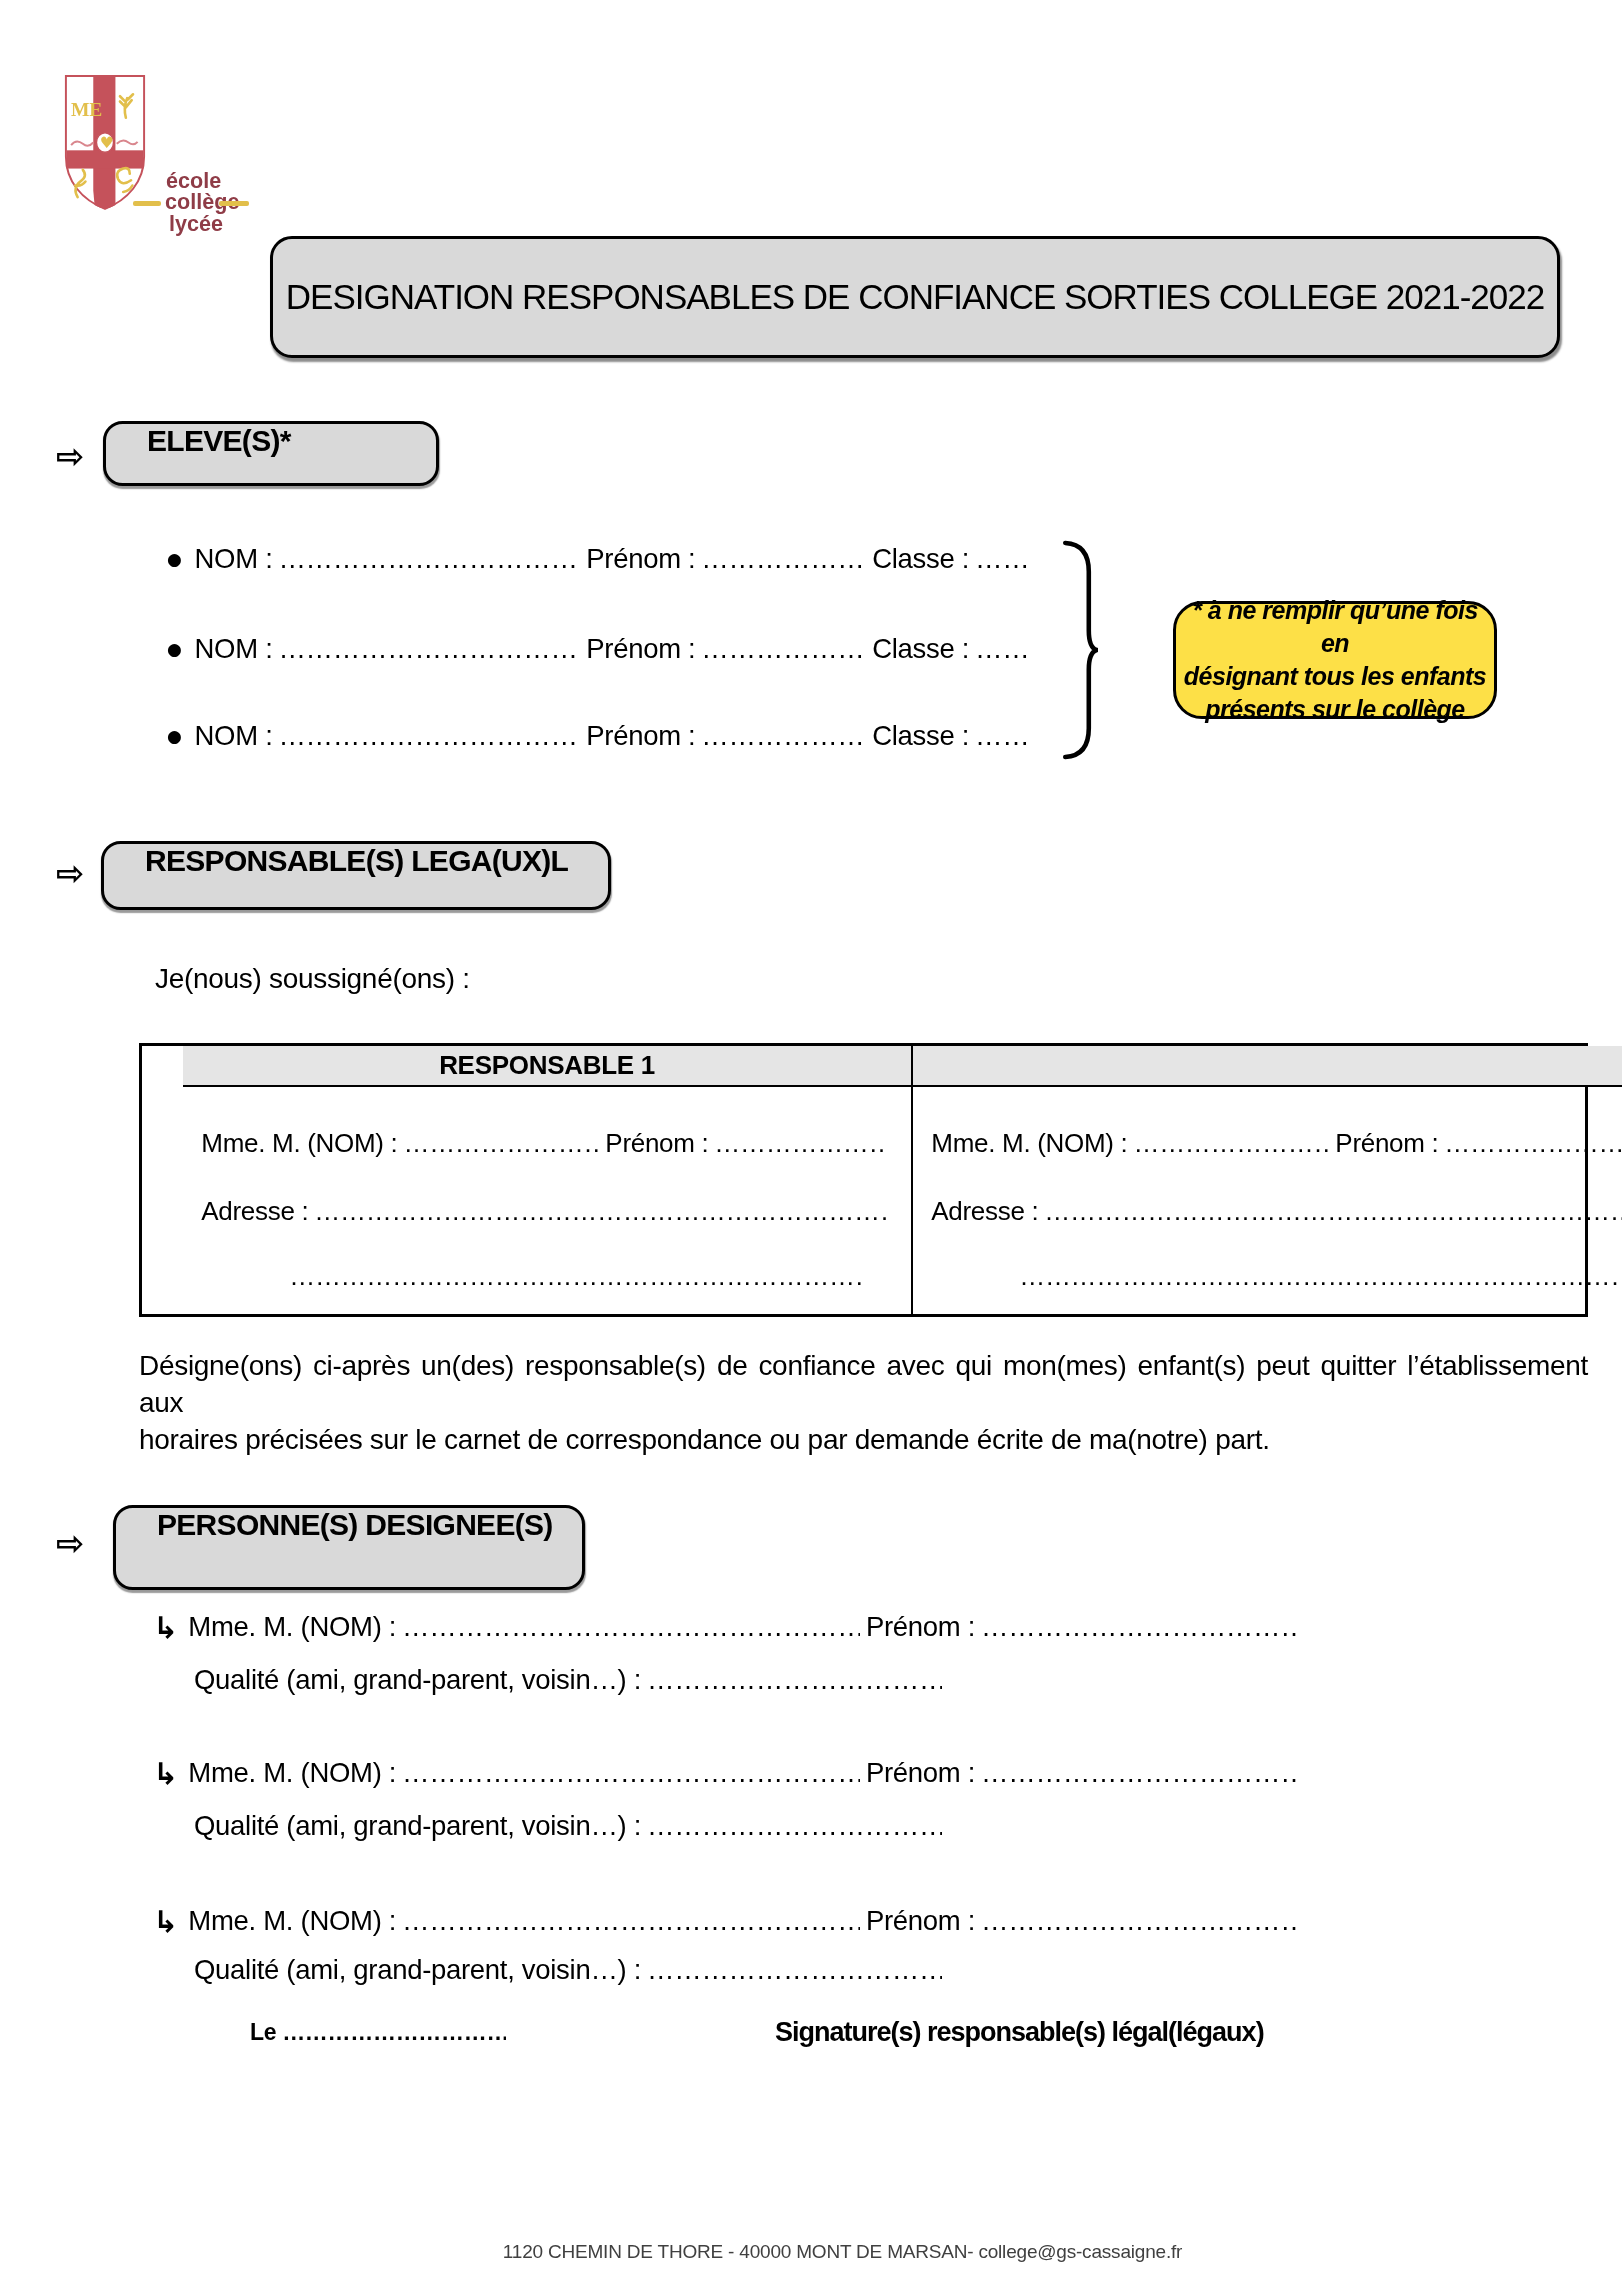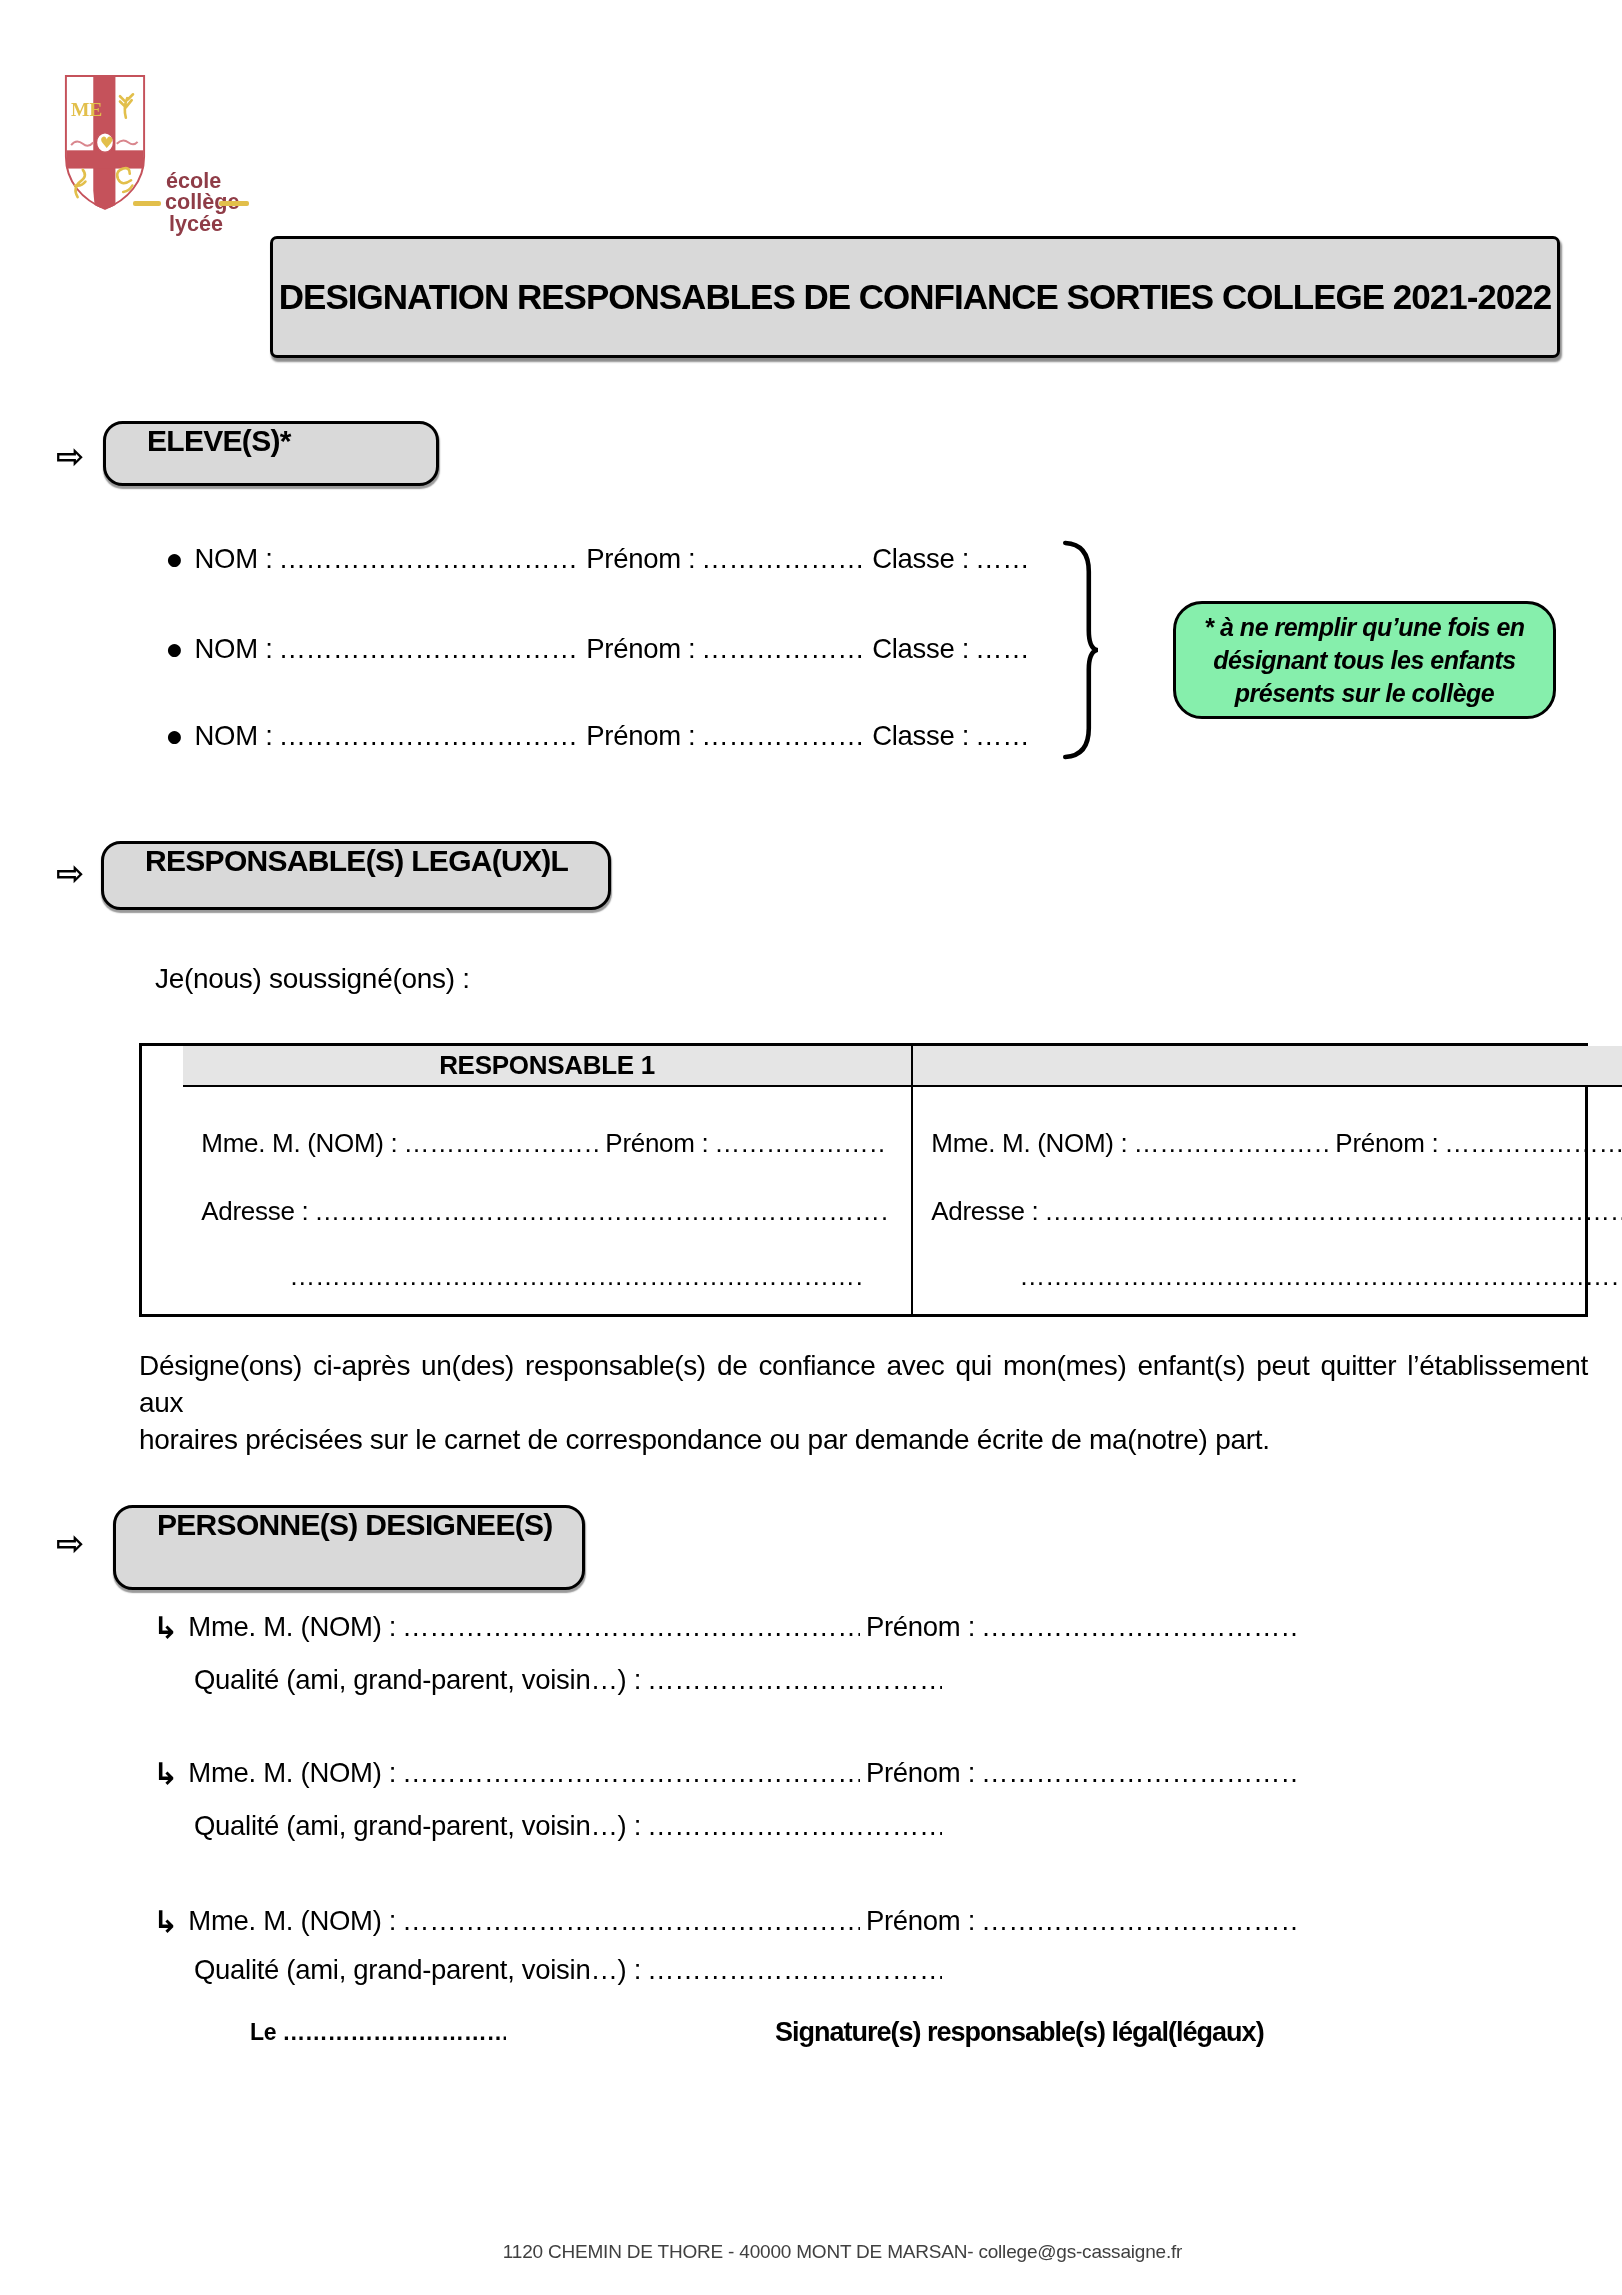--- a/index.html
+++ b/index.html
@@ -21,24 +21,24 @@
   #lvl-0 { left:166px; top:168px; }
   #lvl-1 { left:165px; top:189px; }
   #lvl-2 { left:169px; top:211px; }
   .logo-dash { position:absolute; height:4.6px; background:#e2bf4b; border-radius:2px; }
   #dash-l { left:133px; top:201px; width:27.5px; }
   #dash-r { left:219px; top:201px; width:30px; }
 
   
   .title-banner {
     position:absolute; left:270px; top:236px; width:1290px; height:122px;
-    background:#d9d9d9; border:3.3px solid #000; border-radius:7px;
+    background:#d9d9d9; border:3.3px solid #000; border-radius:22px;
     box-shadow: 1.3px 3.3px 2px rgba(0,0,0,.45);
     display:flex; align-items:center; justify-content:center;
-    font-weight:bold; font-size:35px; letter-spacing:-1px;
+    font-weight:normal; font-size:35px; letter-spacing:-1px;
   }
 
   
   .sec-arrow {
     position:absolute; left:56px; width:46px;
     font-family:"DejaVu Sans", sans-serif; font-size:34px; font-weight:bold; color:#000;
     letter-spacing:0;
   }
   .sec-box {
     position:absolute; background:#d9d9d9; border:3.3px solid #000; border-radius:19.6px;
@@ -63,22 +63,22 @@
   
   .eleve-row { position:absolute; left:167px; width:872px; height:34px; font-size:27.5px; }
   #erow-0 { top:542px; } #erow-1 { top:632px; } #erow-2 { top:719px; }
   .bullet { flex:none; font-size:17px; margin-right:13px; font-family:"DejaVu Sans",sans-serif; }
   .w-nomdots { width:302px; }
   .w-predots { width:165px; }
 
   .brace-svg { position:absolute; left:1060px; top:539px; width:38px; height:222px; }
 
   .note-box {
-    position:absolute; left:1173px; top:601px; width:383px; height:118px;
-    background:#86efac; border:3.3px solid #000; border-radius:29px;
+    position:absolute; left:1173px; top:601px; width:324px; height:118px;
+    background:#fde047; border:3.3px solid #000; border-radius:29px;
     display:flex; flex-direction:column; justify-content:center; text-align:center;
     font-style:italic; font-weight:bold; font-size:25px; line-height:33px; letter-spacing:-0.5px;
   }
 
   
   .intro-line { position:absolute; left:155px; top:963px; font-size:28px; }
 
   .resp-table {
     position:absolute; left:139px; top:1043px; width:1449px; height:274px;
     border:3.3px solid #000; display:grid;

